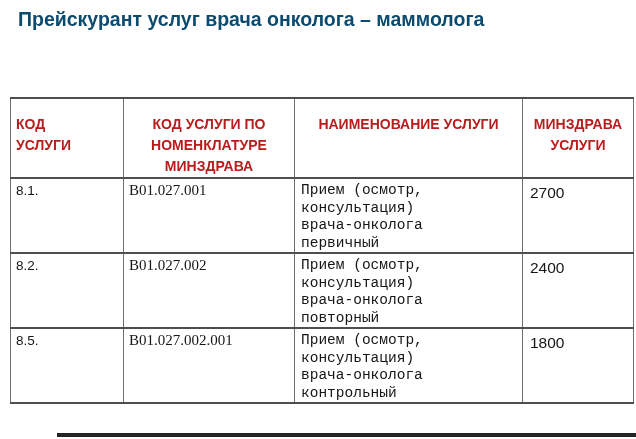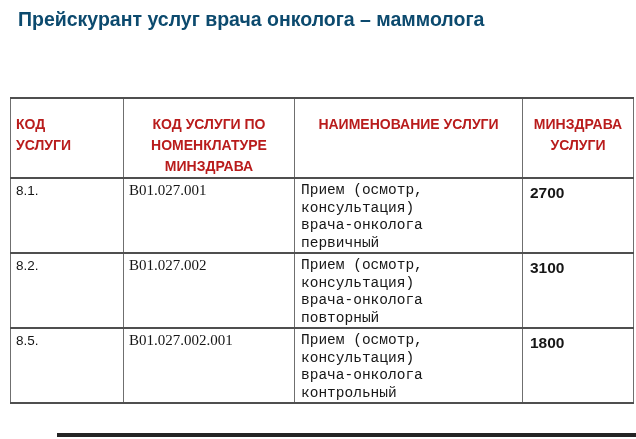--- a/index.html
+++ b/index.html
@@ -62,21 +62,21 @@
   }
   td.cell-service {
     font-family: Liberation Mono, monospace;
     font-size: 14.5px;
     line-height: 17.5px;
     padding: 3px 4px 0 6px;
     white-space: pre-wrap;
   }
   td.cell-price {
     font-size: 15.5px;
-    font-weight: 700;
+    font-weight: 400;
     padding: 5px 4px 0 7px;
   }
   .bottom-cut-bar {
     position: absolute;
     left: 57px; top: 433px;
     width: 579px; height: 4px;
     background: #242424;
   }
 </style>
 </head>
@@ -109,21 +109,21 @@
       <td class="cell-nomen">B01.027.001</td>
       <td class="cell-service">Прием (осмотр, консультация)
 врача-онколога  первичный</td>
       <td class="cell-price">2700</td>
     </tr>
     <tr class="r1">
       <td class="cell-code">8.2.</td>
       <td class="cell-nomen">B01.027.002</td>
       <td class="cell-service">Прием (осмотр, консультация)
 врача-онколога  повторный</td>
-      <td class="cell-price">3100</td>
+      <td class="cell-price">2400</td>
     </tr>
     <tr class="r4">
       <td class="cell-code">8.5.</td>
       <td class="cell-nomen">B01.027.002.001</td>
       <td class="cell-service">Прием (осмотр, консультация)
 врача-онколога  контрольный</td>
       <td class="cell-price">1800</td>
     </tr>
   </tbody>
 </table>

